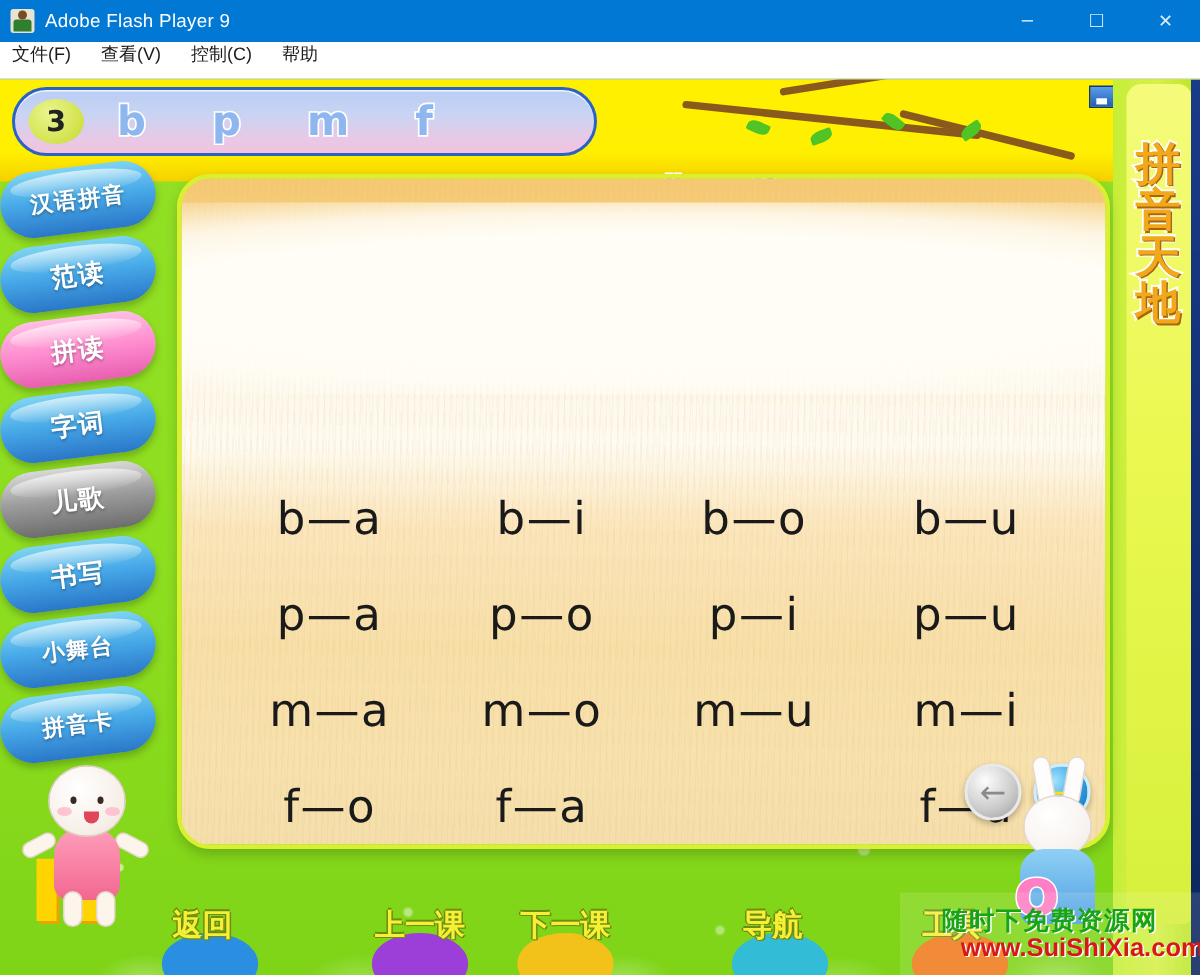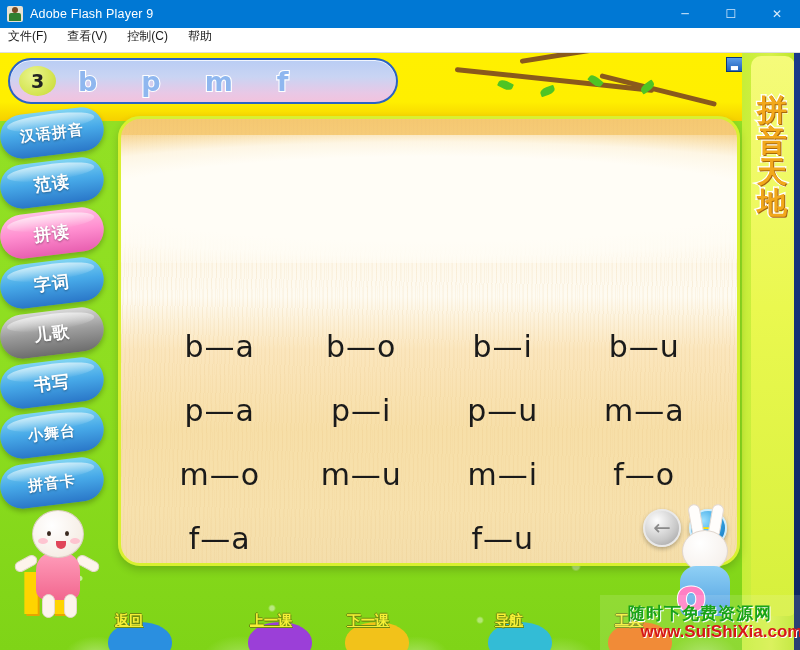--- a/index.html
+++ b/index.html
@@ -249,24 +249,23 @@
   }
 
   
   .bottombar { position: absolute; left: 0; bottom: 0; width: 800px; height: 70px; }
   .bush {
     position: absolute; bottom: -12px; width: 64px; height: 40px;
     border-radius: 50% 50% 46% 46%;
   }
   .bnav {
     position: absolute; bottom: 20px;
-    font-size: 14px; font-weight: bold; color: #f5ef35;
+    font-size: 20px; font-weight: bold; color: #f5ef35;
     text-shadow: 1px 1px 0 #6e8b12, -1px 0 0 #6e8b12, 0 -1px 0 #6e8b12, 0 1px 0 #6e8b12;
     white-space: nowrap;
-    text-decoration: underline;
   }
 
   
   .char-left { position: absolute; left: 14px; bottom: 32px; width: 90px; height: 108px; }
   .cl-head {
     position: absolute; left: 18px; top: 0; width: 52px; height: 48px;
     border-radius: 50%;
     background: radial-gradient(circle at 38% 32%, #ffffff, #f6eee6 70%, #e7dcd0 100%);
     border: 1px solid #ddd0c4;
   }
@@ -427,25 +426,26 @@
         <span>拼音卡</span>
         </div>
     </div>
 
     <div class="panel">
       <div class="panel-texture"></div>
       <div class="feather-band"></div>
 
       <div class="grid">
         <div class="cell">b—a</div>
+        <div class="cell">b—i</div>
         <div class="cell">b—o</div>
-        <div class="cell">b—i</div>
         <div class="cell">b—u</div>
 
         <div class="cell">p—a</div>
+        <div class="cell">p—o</div>
         <div class="cell">p—i</div>
         <div class="cell">p—u</div>
 
         <div class="cell">m—a</div>
         <div class="cell">m—o</div>
         <div class="cell">m—u</div>
         <div class="cell">m—i</div>
 
         <div class="cell">f—o</div>
         <div class="cell">f—a</div>

